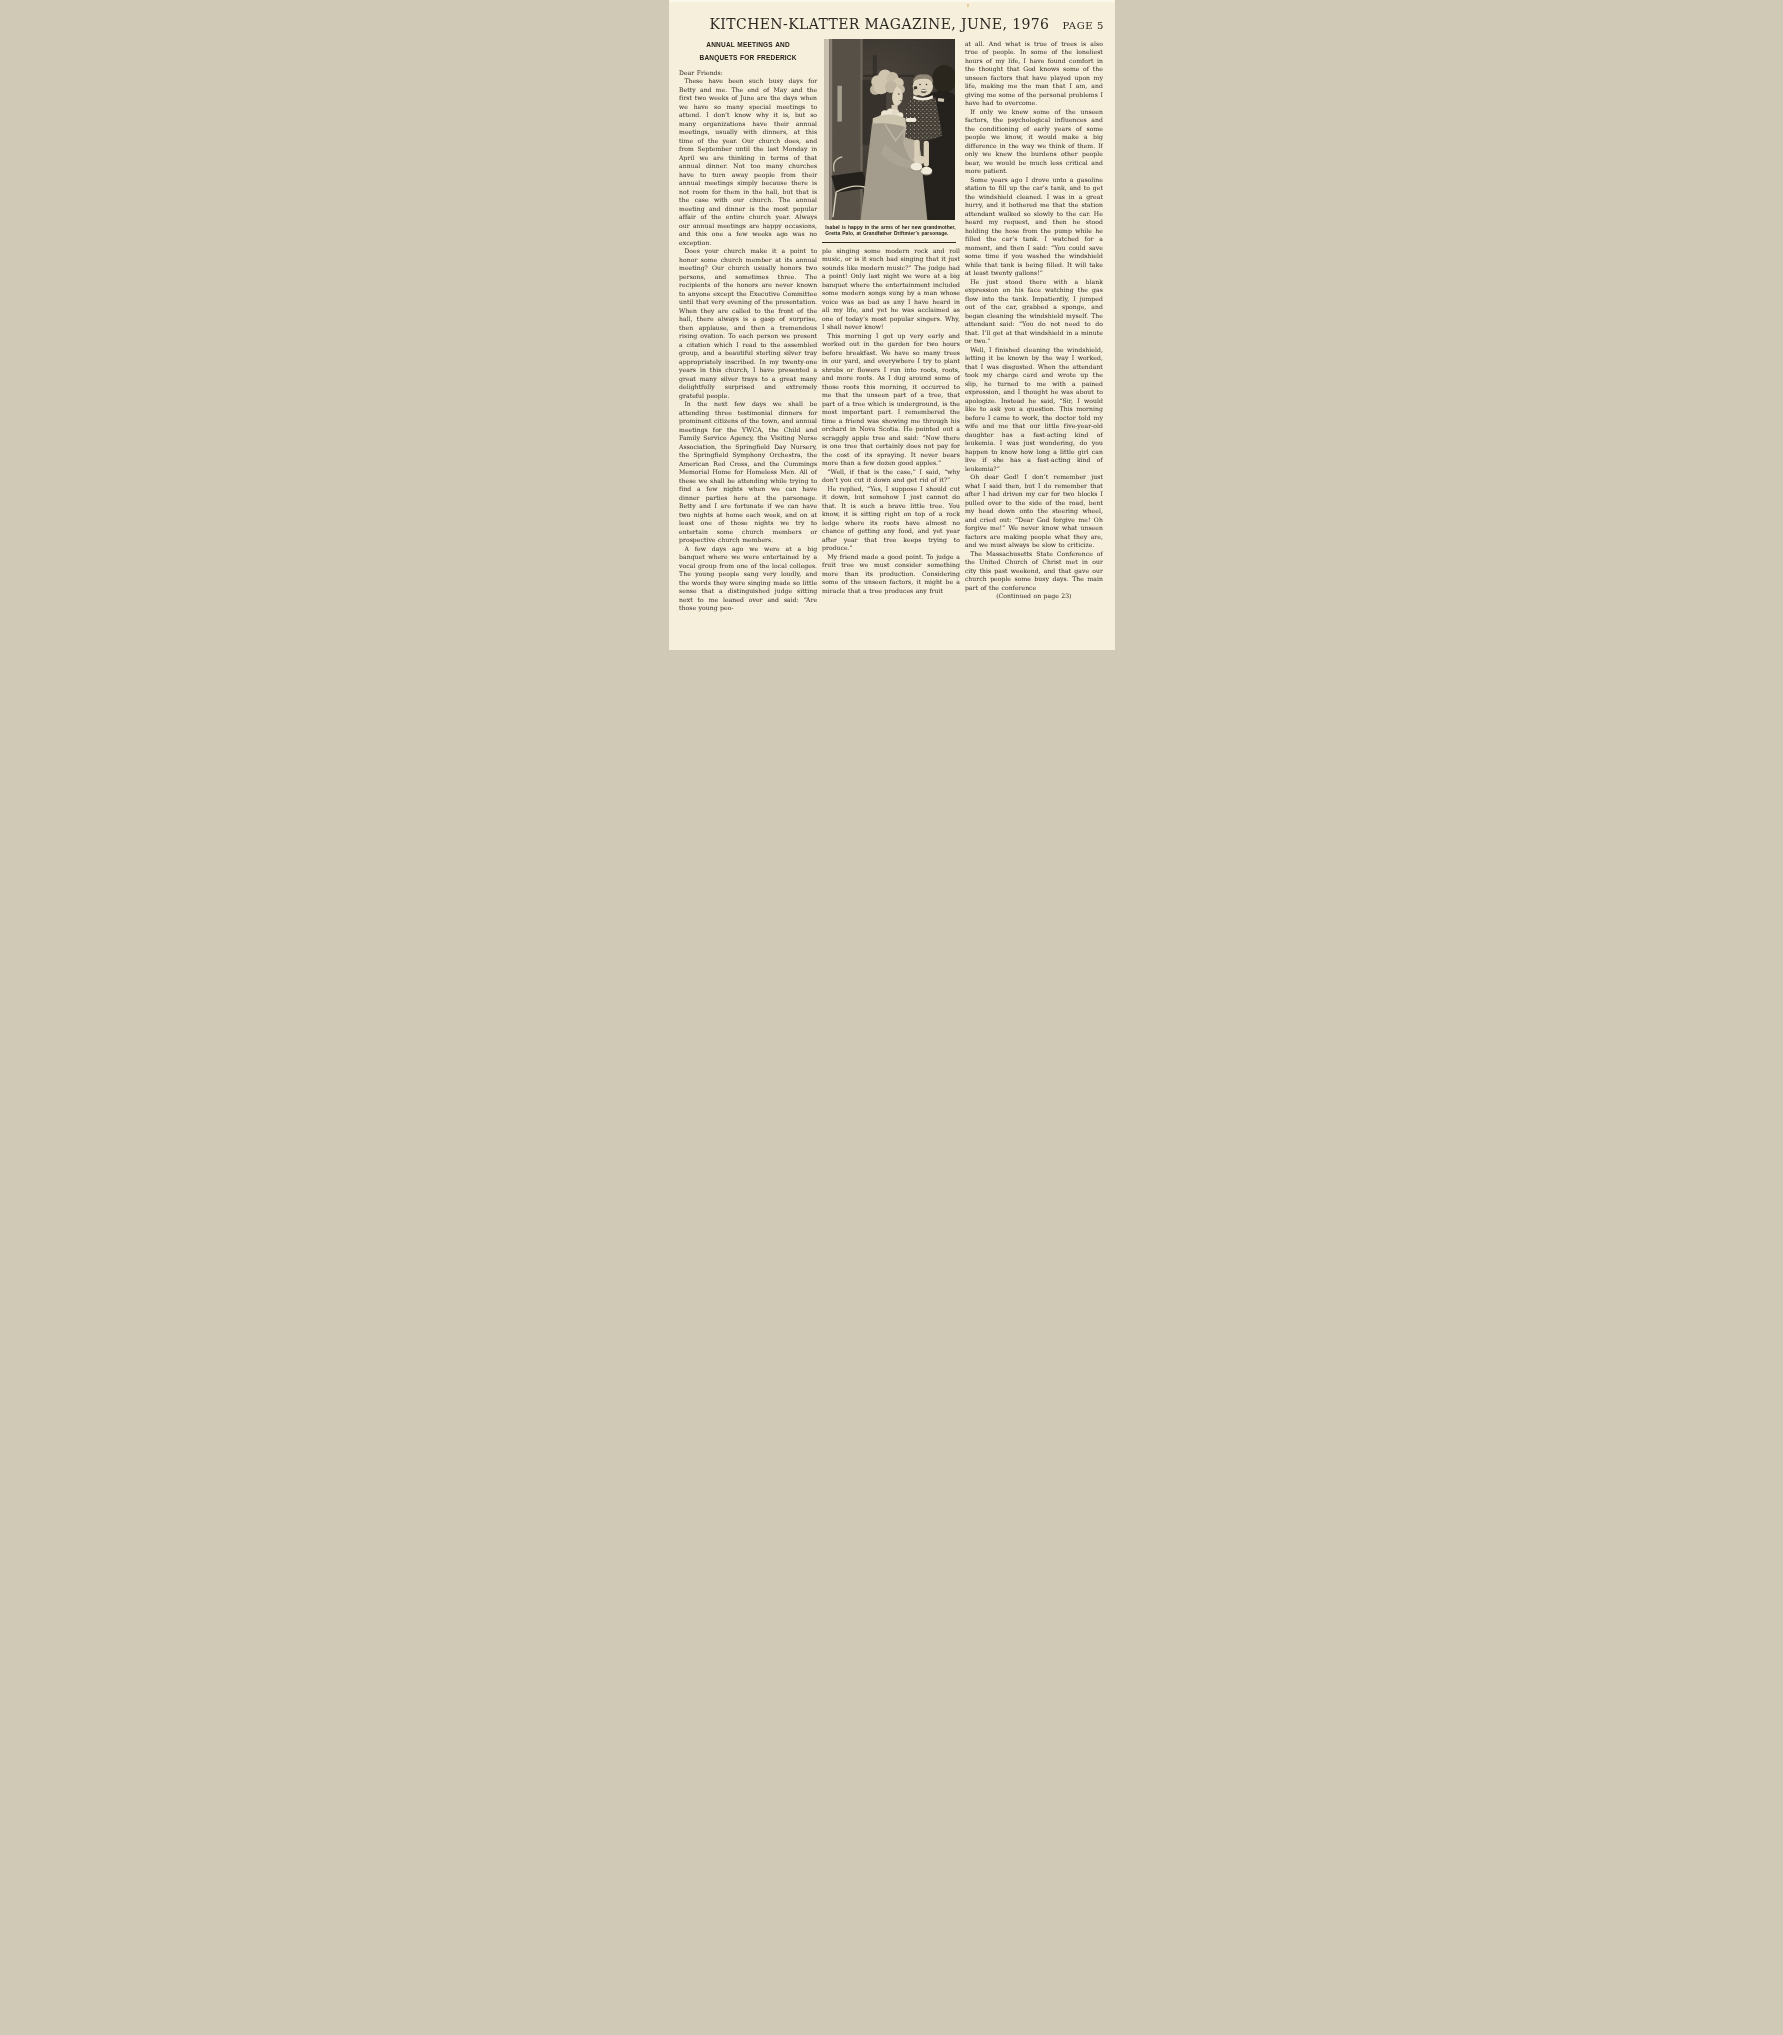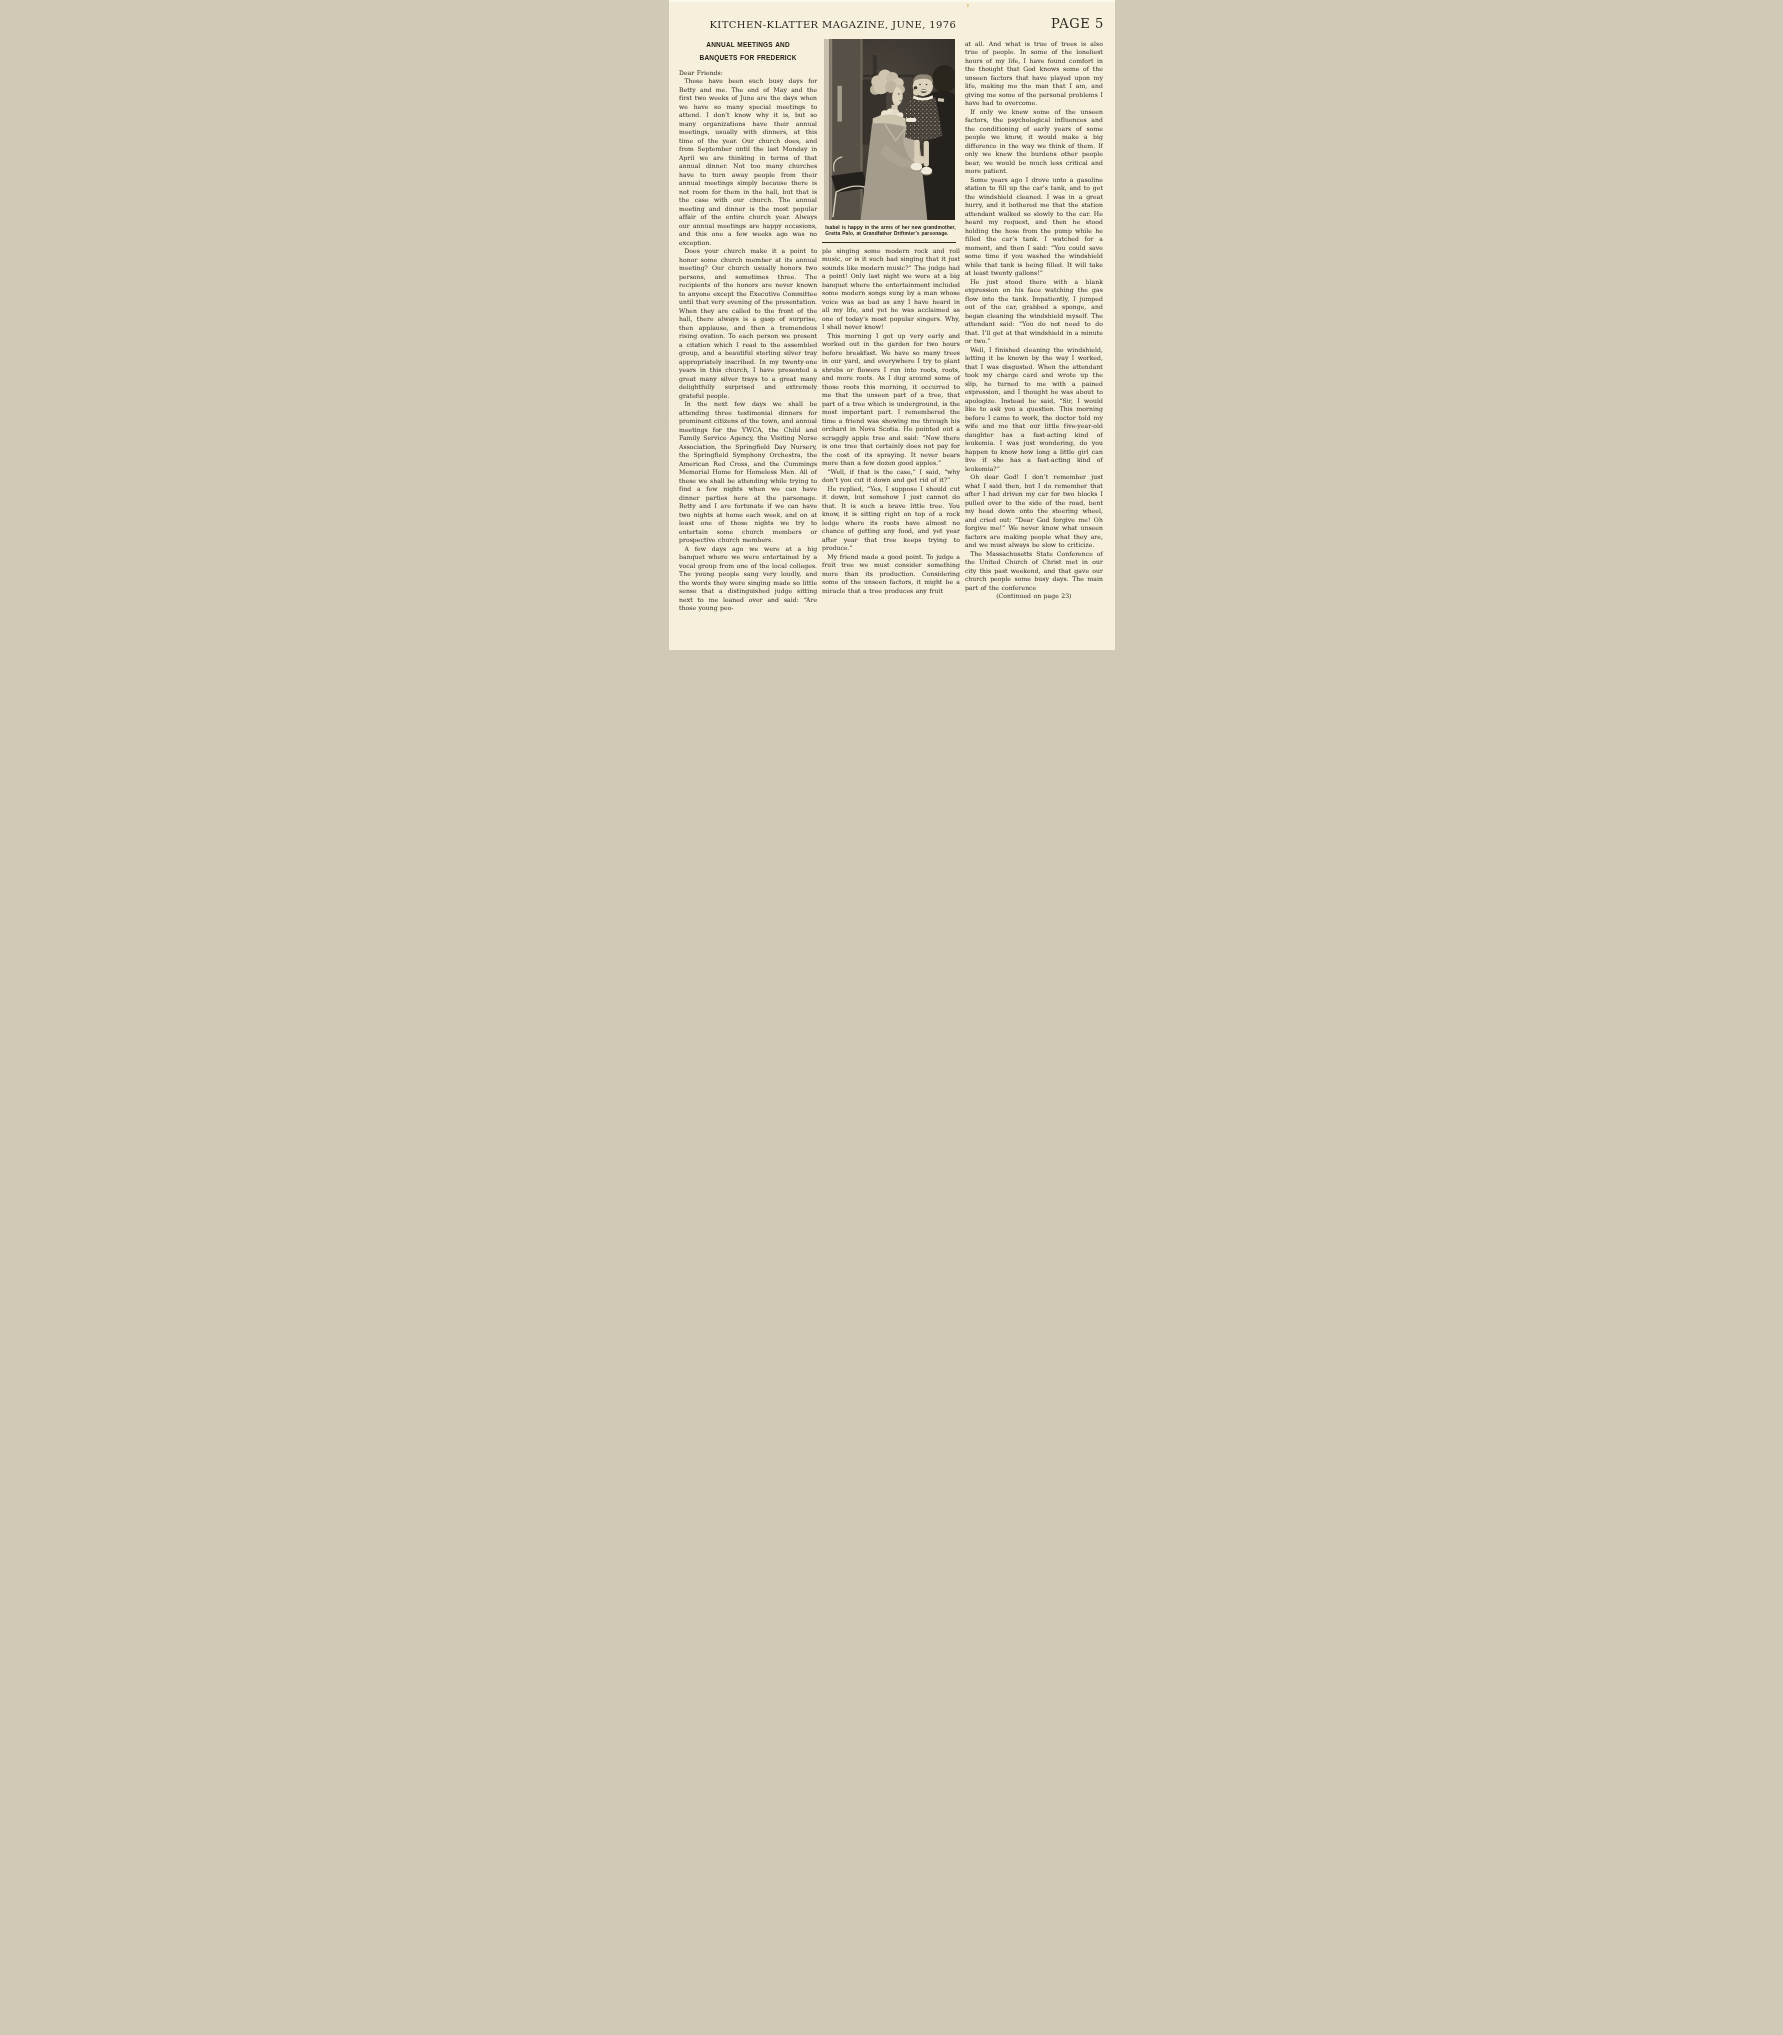--- a/index.html
+++ b/index.html
@@ -19,22 +19,22 @@
       radial-gradient(circle at 67% 1%, rgba(216,169,60,.35) 0 0.8px, rgba(216,169,60,0) 1.2px),
       radial-gradient(circle at 26% 36%, rgba(205,170,80,.25) 0 0.8px, rgba(205,170,80,0) 1.2px),
       radial-gradient(circle at 93% 21%, rgba(205,170,80,.25) 0 0.8px, rgba(205,170,80,0) 1.2px),
       radial-gradient(ellipse 122px 81px at 50% 30%, rgba(120,115,100,.05), rgba(120,115,100,0) 70%),
       radial-gradient(ellipse 163px 122px at 80% 70%, rgba(120,115,100,.05), rgba(120,115,100,0) 70%),
       radial-gradient(ellipse 155px 106px at 15% 60%, rgba(120,115,100,.04), rgba(120,115,100,0) 70%);
   }
   .scan-top{position:absolute;top:0;left:0;right:0;height:2px;background:#fdfaf0;opacity:.8;}
 
   .header{position:absolute;top:16.3px;left:21px;right:10.6px;display:flex;justify-content:space-between;align-items:baseline;}
-  .header .h-left{font-size:10px;letter-spacing:0.4px;padding-left:20px;}
-  .header .h-right{font-size:13px;letter-spacing:0.6px;}
+  .header .h-left{font-size:14px;letter-spacing:0.4px;padding-left:20px;}
+  .header .h-right{font-size:10px;letter-spacing:0.6px;}
 
   .cols{position:absolute;top:36px;left:10.6px;width:425px;display:flex;gap:4.9px;}
   .col{width:138px;font-size:6.1px;line-height:8.5px;text-align:justify;letter-spacing:0.04px;word-spacing:0.5px;}
 
   .title{
     font-family:"Liberation Sans", sans-serif;font-weight:bold;
     font-size:6.5px;line-height:12.2px;text-align:center;letter-spacing:0.2px;
     margin:3.3px 0 4.9px 0;color:#262219;
   }
   .para{margin:0;}

